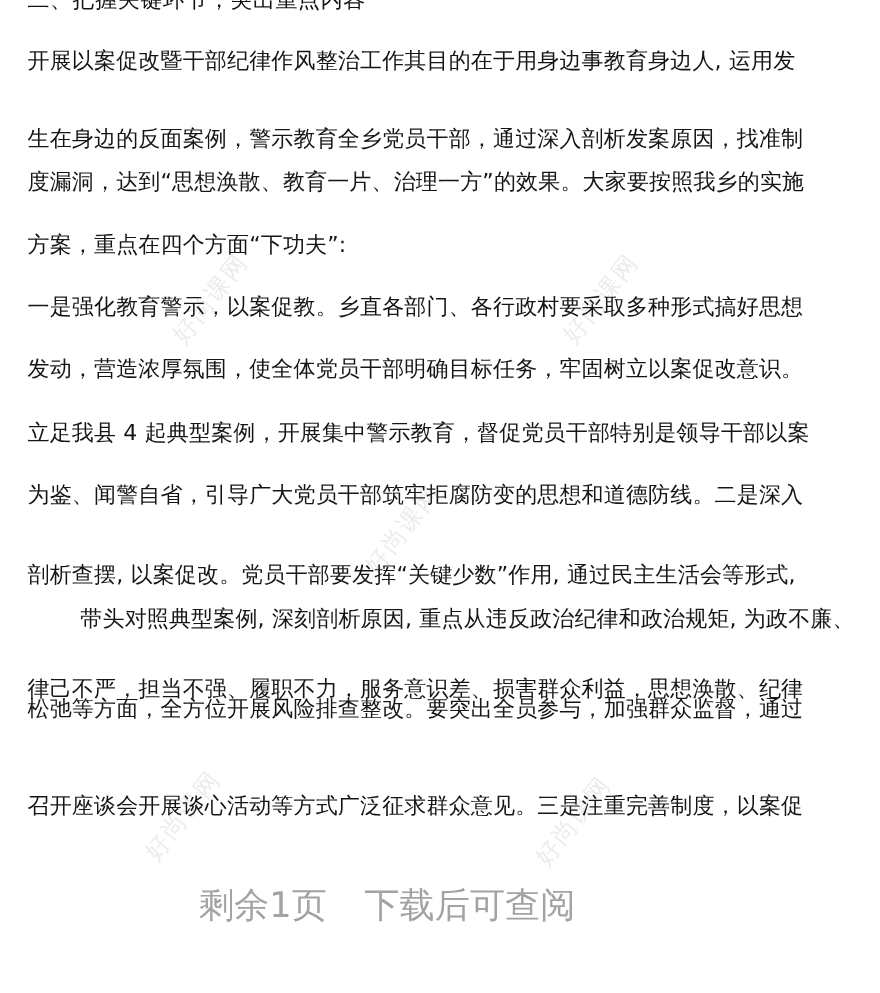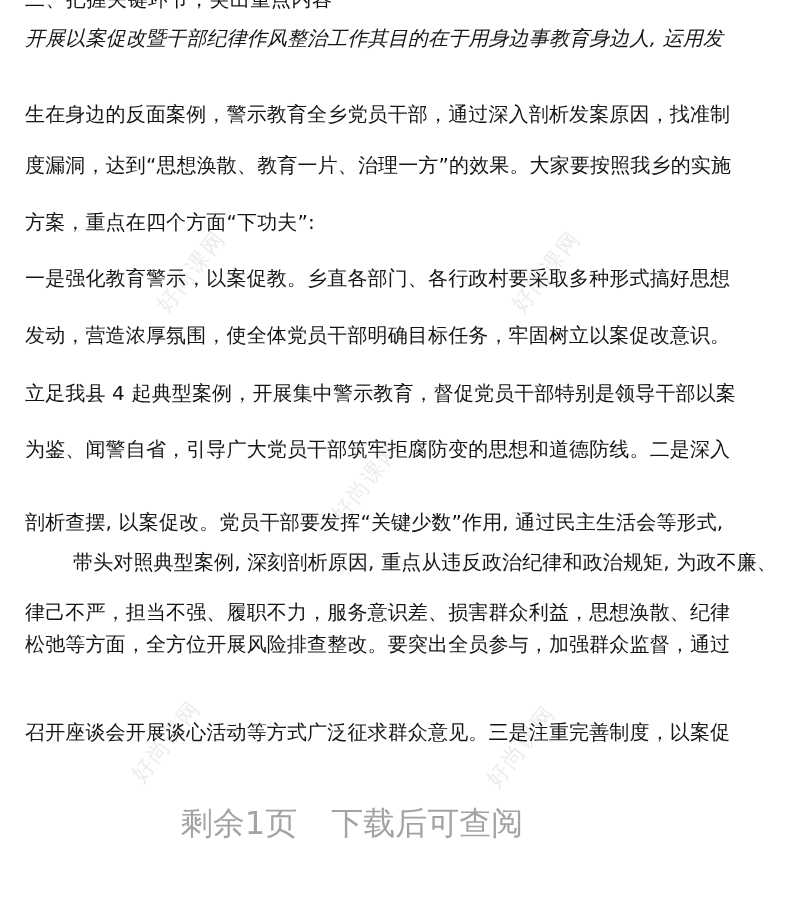--- a/index.html
+++ b/index.html
@@ -72,30 +72,30 @@
 <div class="page">
 
   <div class="watermark" style="left:150px; top:300px;">好尚课网</div>
   <div class="watermark" style="left:505px; top:300px;">好尚课网</div>
   <div class="watermark" style="left:325px; top:510px;">好尚课网</div>
   <div class="watermark" style="left:125px; top:770px;">好尚课网</div>
   <div class="watermark" style="left:480px; top:775px;">好尚课网</div>
 
   <div class="clipped-heading">二、把握关键环节，突出重点内容</div>
 
-  <div class="line" style="top:26px;font-style:italic;">开展以案促改暨干部纪律作风整治工作其目的在于用身边事教育身边人, 运用发</div>
-  <div class="line" style="top:102px;">生在身边的反面案例，警示教育全乡党员干部，通过深入剖析发案原因，找准制</div>
+  <div class="line" style="top:43px;">开展以案促改暨干部纪律作风整治工作其目的在于用身边事教育身边人, 运用发</div>
+  <div class="line" style="top:114px;">生在身边的反面案例，警示教育全乡党员干部，通过深入剖析发案原因，找准制</div>
   <div class="line" style="top:153px;">度漏洞，达到“思想涣散、教育一片、治理一方”的效果。大家要按照我乡的实施</div>
   <div class="line" style="top:210px;">方案，重点在四个方面“下功夫”:</div>
   <div class="line" style="top:266px;">一是强化教育警示，以案促教。乡直各部门、各行政村要采取多种形式搞好思想</div>
   <div class="line" style="top:323px;">发动，营造浓厚氛围，使全体党员干部明确目标任务，牢固树立以案促改意识。</div>
   <div class="line" style="top:381px;">立足我县 4 起典型案例，开展集中警示教育，督促党员干部特别是领导干部以案</div>
   <div class="line" style="top:437px;">为鉴、闻警自省，引导广大党员干部筑牢拒腐防变的思想和道德防线。二是深入</div>
   <div class="line" style="top:510px;">剖析查摆, 以案促改。党员干部要发挥“关键少数”作用, 通过民主生活会等形式,</div>
   <div class="line" style="top:550px;margin-left:48px;">带头对照典型案例, 深刻剖析原因, 重点从违反政治纪律和政治规矩, 为政不廉、</div>
-  <div class="line" style="top:600px;">律己不严，担当不强、履职不力，服务意识差、损害群众利益，思想涣散、纪律</div>
+  <div class="line" style="top:614px;">律己不严，担当不强、履职不力，服务意识差、损害群众利益，思想涣散、纪律</div>
   <div class="line" style="top:632px;">松弛等方面，全方位开展风险排查整改。要突出全员参与，加强群众监督，通过</div>
   <div class="line" style="top:720px;">召开座谈会开展谈心活动等方式广泛征求群众意见。三是注重完善制度，以案促</div>
 
   <div class="remaining-banner">
     <span>剩余1页</span><span class="gap"></span><span>下载后可查阅</span>
   </div>
 </div>
 
 </body></html>

